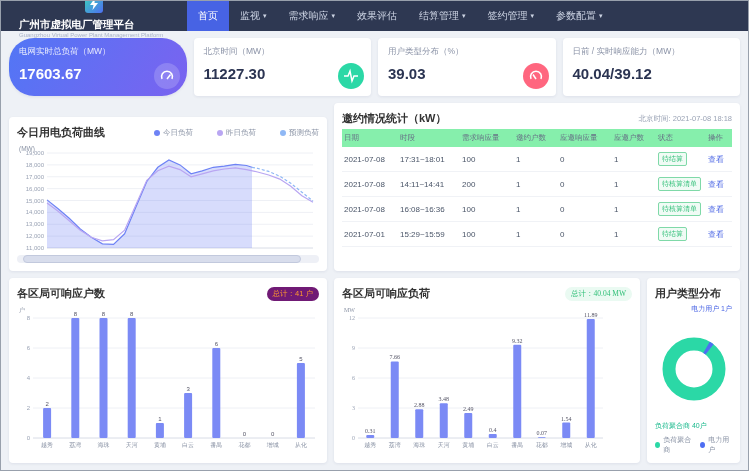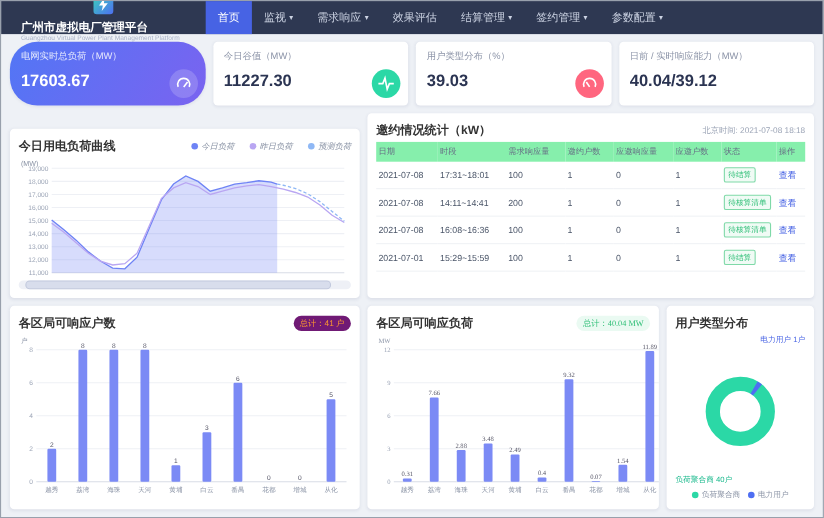--- a/index.html
+++ b/index.html
@@ -39,25 +39,25 @@
 
   
   .row-mid { display:flex; gap:7px; height:168px; flex-shrink:0; }
   .row-bot { display:flex; gap:7px; flex:1; min-height:0; }
   .panel { background:#fff; border-radius:4px; padding:8px; box-shadow:0 1px 3px rgba(20,40,90,.08);
            display:flex; flex-direction:column; min-width:0; overflow:hidden; }
   .panel-load { width:318px; flex-shrink:0;margin-top:14px; }
   .panel-table { flex:1; }
   .p-households { width:318px; flex-shrink:0; }
   .p-loaddist { flex:1;font-family:Liberation Serif, serif; }
-  .p-donut { width:134px; flex-shrink:0; }
+  .p-donut { width:93px; flex-shrink:0; }
   .panel-head { display:flex; justify-content:space-between; align-items:center; margin-bottom:3px; flex-shrink:0; }
   .panel-title { font-size:11px; font-weight:bold; color:#333; white-space:nowrap; }
   .timestamp { font-size:7.5px; color:#9aa3b5; white-space:nowrap; }
-  .legend { display:flex; gap:14px;font-style:italic; }
+  .legend { display:flex; gap:24px; }
   .legend-item { display:flex; align-items:center; gap:3px; font-size:7.5px; color:#8a93a5; cursor:pointer; }
   .dot { width:6px; height:6px; border-radius:50%; }
 
   .badge { font-size:7.5px; padding:2px 6px; border-radius:8px; white-space:nowrap; }
   .badge-orange { color:#ff9a2e; background:#701a75; }
   .badge-green { color:#2fbf77; background:#eafaf2; }
 
   
   table { border-collapse:collapse; width:100%; table-layout:fixed; }
   th { background:#86efac; font-size:7.5px; color:#667085; font-weight:normal; padding:4px 2px; text-align:left; white-space:nowrap; }
@@ -134,21 +134,21 @@
         <div class="kpi-label">电网实时总负荷（MW）</div>
         <div class="kpi-value">17603.67</div>
         <div class="kpi-icon ic-white">
           <svg width="16" height="16" viewBox="0 0 16 16">
               <path d="M3 11 A5.5 5.5 0 1 1 13 11" stroke="#fff" stroke-width="1.5" fill="none"></path>
               <line x1="8" y1="11" x2="11.5" y2="6.5" stroke="#fff" stroke-width="1.5"></line>
             </svg>
         </div>
       </div>
       <div class="kpi">
-        <div class="kpi-label">今日谷值（MW）</div>
+        <div class="kpi-label">北京时间（MW）</div>
         <div class="kpi-value">11227.30</div>
         <div class="kpi-icon ic-green">
           <svg width="16" height="16" viewBox="0 0 16 16">
               <polyline points="1,8 5,8 7,3 9,13 11,8 15,8" stroke="#fff" stroke-width="1.5" fill="none"></polyline>
             </svg>
         </div>
       </div>
       <div class="kpi">
         <div class="kpi-label">用户类型分布（%）</div>
         <div class="kpi-value">39.03</div>

